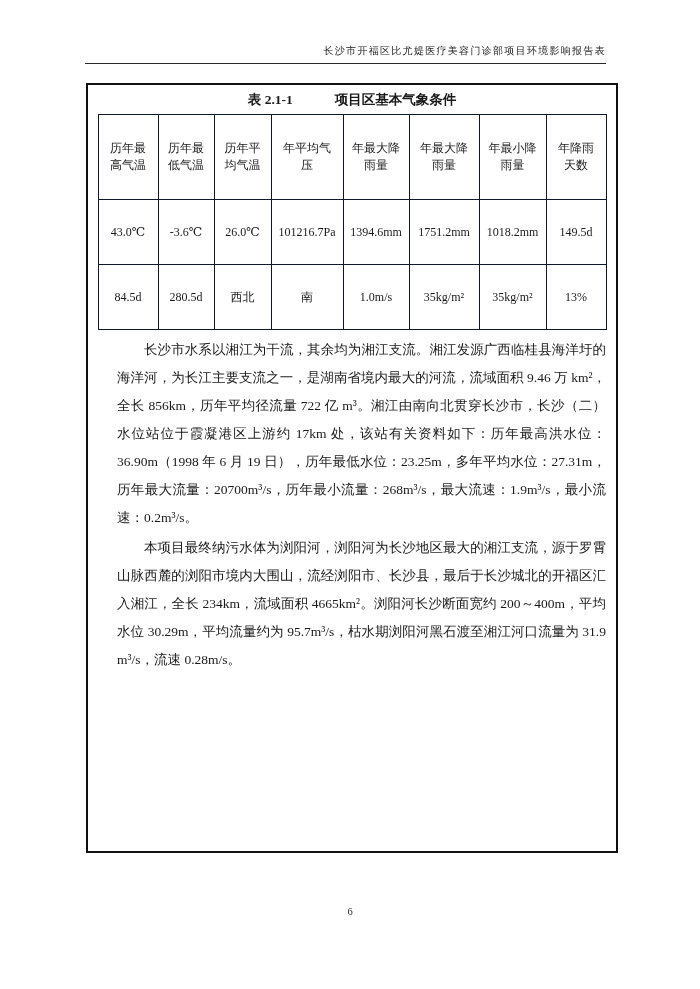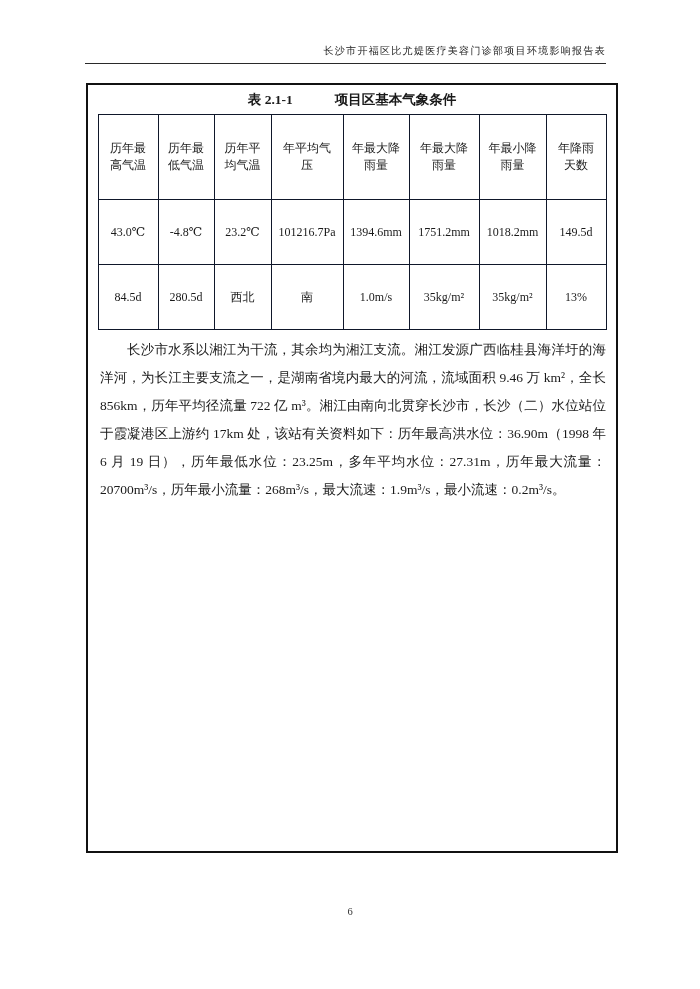--- a/index.html
+++ b/index.html
@@ -56,21 +56,21 @@
   tr.hdr-row-1 td{height:44px;}
   tr.val-row-1 td{height:24px;margin-left:6px;}
   tr.hdr-row-2 td{height:48px;}
   tr.val-row-2 td{height:24px;text-align:center;}
   .section-heading{
     margin:21px 10px 0 13px;
     font-size:13.5px;
     line-height:20px;
   }
   .body-para{
-    margin:6px 10px 0 12px;
+    margin:6px 10px 0 29px;
     font-size:13.5px;
     line-height:28px;
     text-align:justify;
     text-indent:2em;
   }
   .body-para + .body-para{margin-top:2px;}
   .page-number{
     position:absolute;
     left:0;top:906px;width:700px;
     text-align:center;
@@ -116,22 +116,22 @@
 雨量</td>
         <td>年最大降
 雨量</td>
         <td>年最小降
 雨量</td>
         <td>年降雨
 天数</td>
       </tr>
       <tr class="val-row-1">
         <td>43.0℃</td>
-        <td>-4.8℃</td>
-        <td>23.2℃</td>
+        <td>-3.6℃</td>
+        <td>26.0℃</td>
         <td>101216.7Pa</td>
         <td>1394.6mm</td>
         <td>1751.2mm</td>
         <td>1018.2mm</td>
         <td>149.5d</td>
       </tr>
       <tr class="val-row-2">
         <td>84.5d</td>
         <td>280.5d</td>
         <td>西北</td>
@@ -140,16 +140,17 @@
         <td>35kg/m²</td>
         <td>35kg/m²</td>
         <td>13%</td>
       </tr>
     </tbody>
   </table>
 
 
   <div class="body-para">长沙市水系以湘江为干流，其余均为湘江支流。湘江发源广西临桂县海洋圩的海洋河，为长江主要支流之一，是湖南省境内最大的河流，流域面积 9.46 万 km²，全长 856km，历年平均径流量 722 亿 m³。湘江由南向北贯穿长沙市，长沙（二）水位站位于霞凝港区上游约 17km 处，该站有关资料如下：历年最高洪水位：36.90m（1998 年 6 月 19 日），历年最低水位：23.25m，多年平均水位：27.31m，历年最大流量：20700m³/s，历年最小流量：268m³/s，最大流速：1.9m³/s，最小流速：0.2m³/s。</div>
 
+  <div class="body-para">本项目最终纳污水体为浏阳河，浏阳河为长沙地区最大的湘江支流，源于罗霄山脉西麓的浏阳市境内大围山，流经浏阳市、长沙县，最后于长沙城北的开福区汇入湘江，全长 234km，流域面积 4665km²。浏阳河长沙断面宽约 200～400m，平均水位 30.29m，平均流量约为 95.7m³/s，枯水期浏阳河黑石渡至湘江河口流量为 31.9 m³/s，流速 0.28m/s。</div>
 
 </div>
 
 <div class="page-number">6</div>
 
 </body></html>

